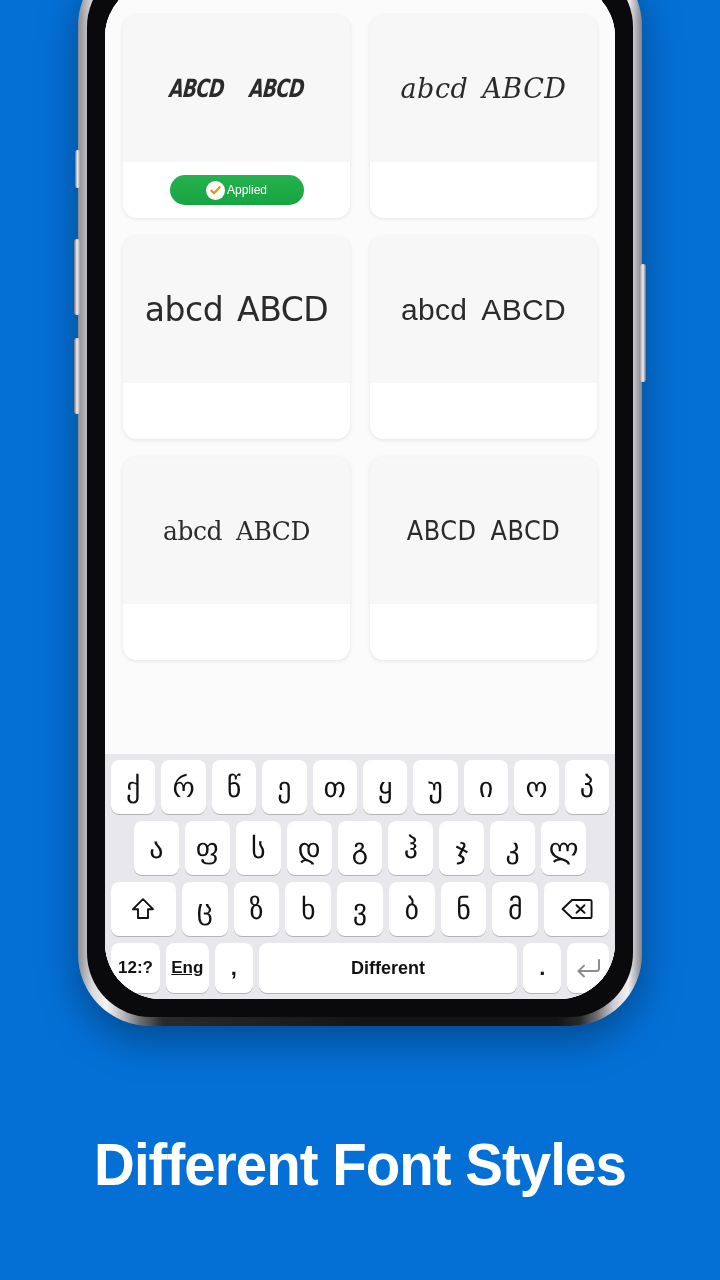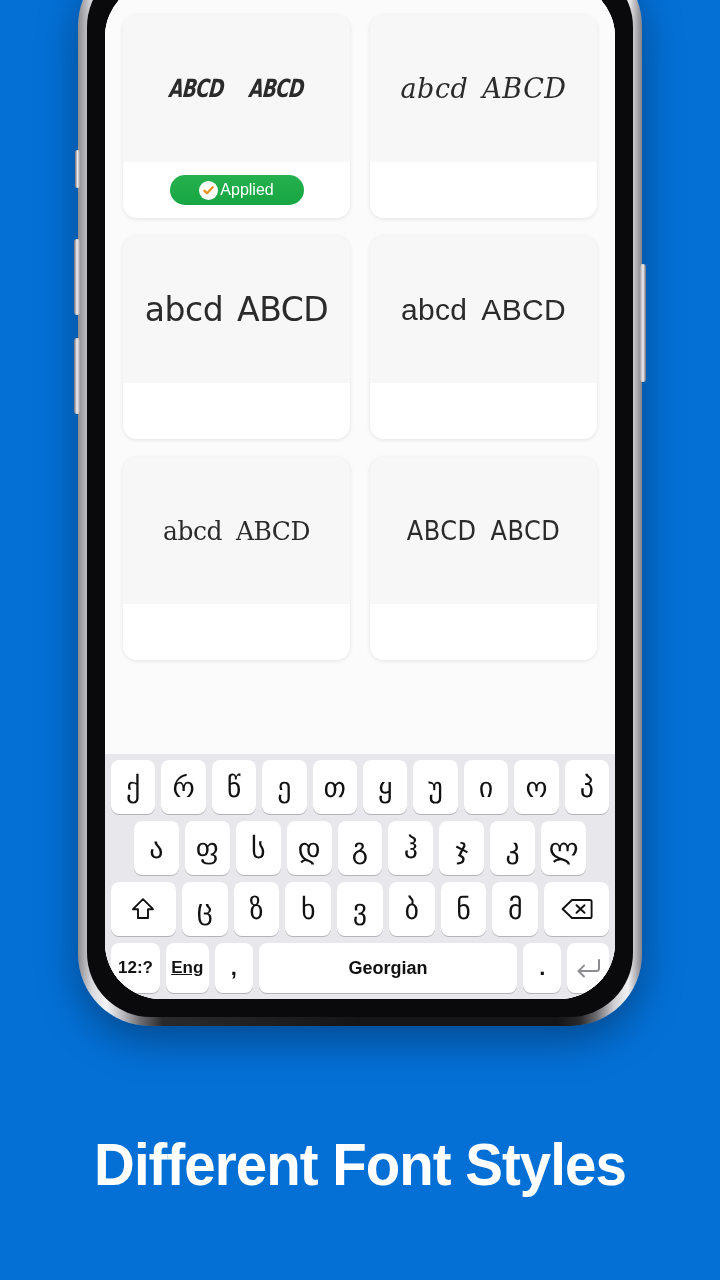--- a/index.html
+++ b/index.html
@@ -136,21 +136,21 @@
     background: linear-gradient(180deg,#25b14d,#17a543);
     color: #ffffff;
     border-radius: 999px;
     height: 30px;
     min-width: 134px;
     display: flex;
     align-items: center;
     justify-content: center;
     gap: 2px;
     padding: 0 14px;
-    font-size: 16px;
+    font-size: 12px;
     font-weight: 400;
   }
   .check-badge {
     width: 19px; height: 19px;
     border-radius: 50%;
     background: #ffffff;
     display: inline-flex;
     align-items: center;
     justify-content: center;
     flex: 0 0 19px;
@@ -384,21 +384,21 @@
                 <path d="M11 3 H29 a1.6 1.6 0 0 1 1.6 1.6 V19.4 A1.6 1.6 0 0 1 29 21 H11 L1.6 12 Z" fill="none" stroke="#111" stroke-width="1.9" stroke-linejoin="round"></path>
                 <path d="M15.5 8.2 L23.5 15.8 M23.5 8.2 L15.5 15.8" stroke="#111" stroke-width="1.9" stroke-linecap="round"></path>
               </svg>
             </div>
           </div>
 
           <div class="kb-row kb-row-4">
             <div class="key key-num">12:?</div>
             <div class="key key-lang">Eng</div>
             <div class="key key-comma">,</div>
-            <div class="key key-space">Georgian</div>
+            <div class="key key-space">Different</div>
             <div class="key key-dot">.</div>
             <div class="key key-enter">
               <svg width="26" height="20" viewBox="0 0 26 20" aria-hidden="true">
                 <path d="M24 2 V10.5 A2.6 2.6 0 0 1 21.4 13.1 H4" fill="none" stroke="#8b8b90" stroke-width="2" stroke-linecap="round" stroke-linejoin="round"></path>
                 <path d="M9 7.6 L3.4 13.1 L9 18.4" fill="none" stroke="#8b8b90" stroke-width="2" stroke-linecap="round" stroke-linejoin="round"></path>
               </svg>
             </div>
           </div>
 
         </div>

